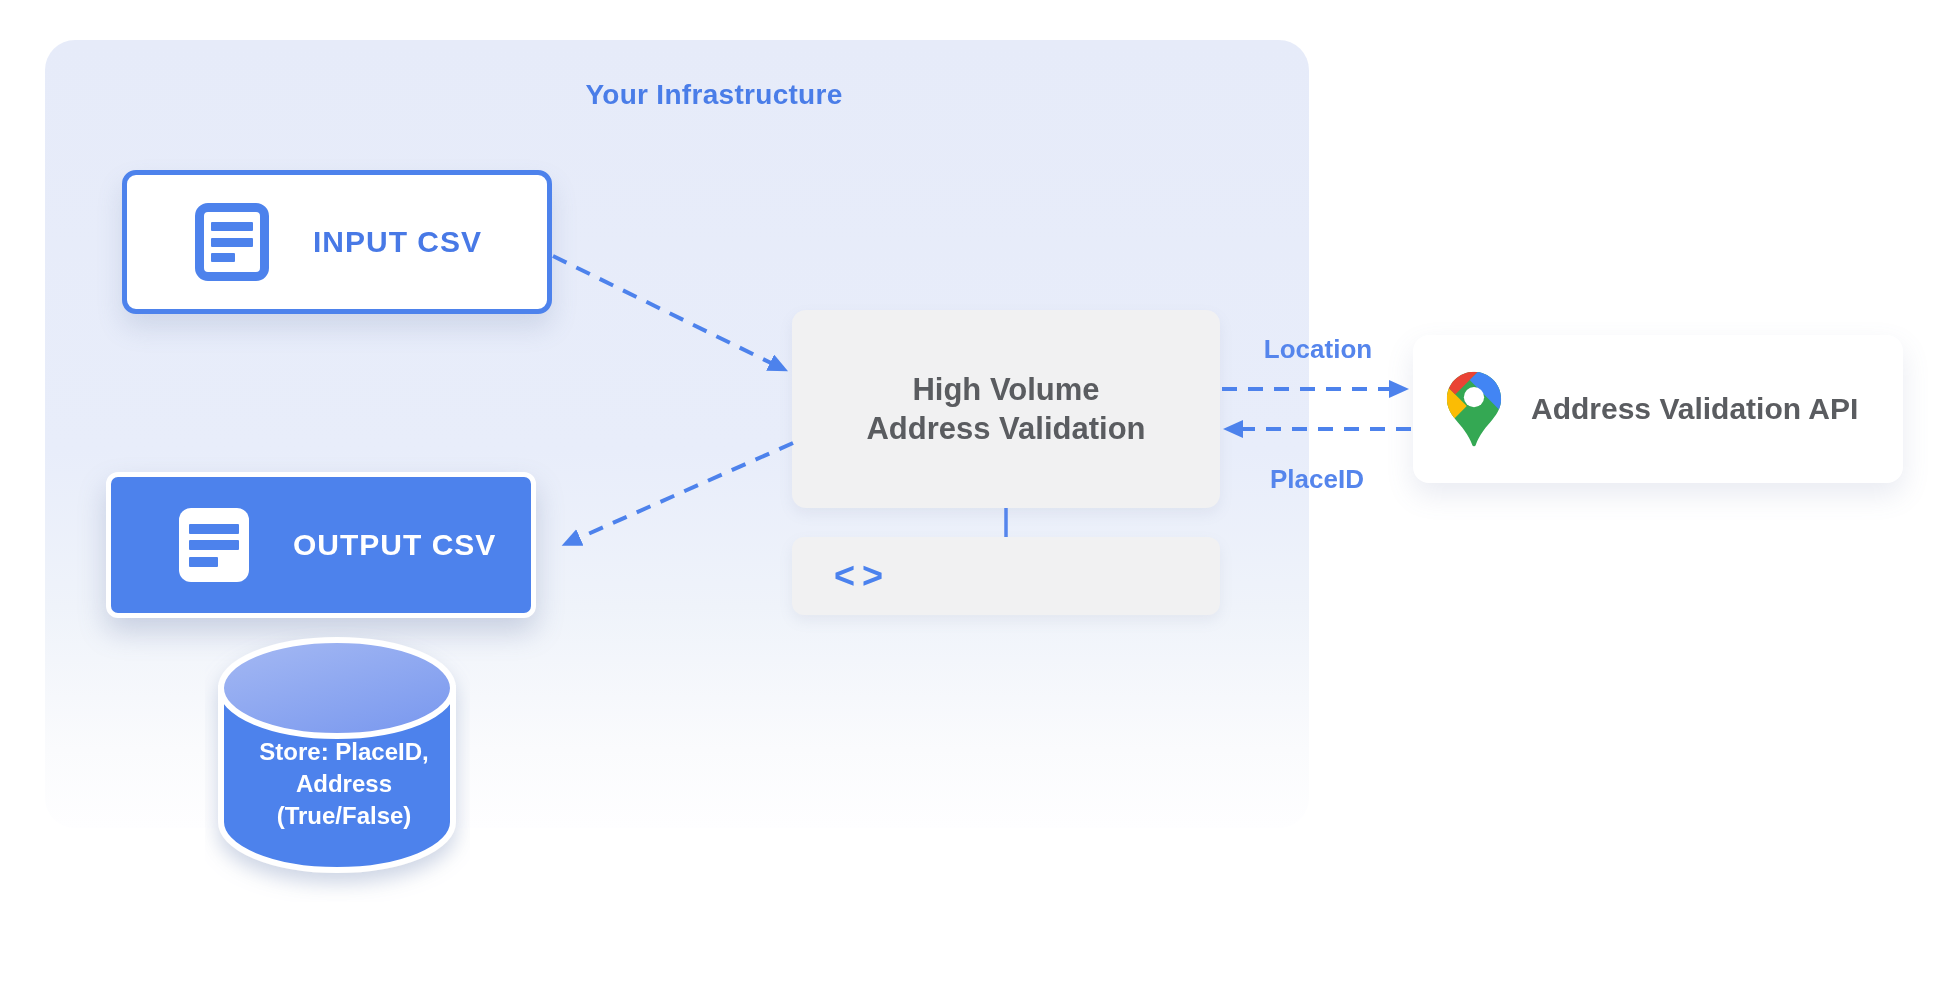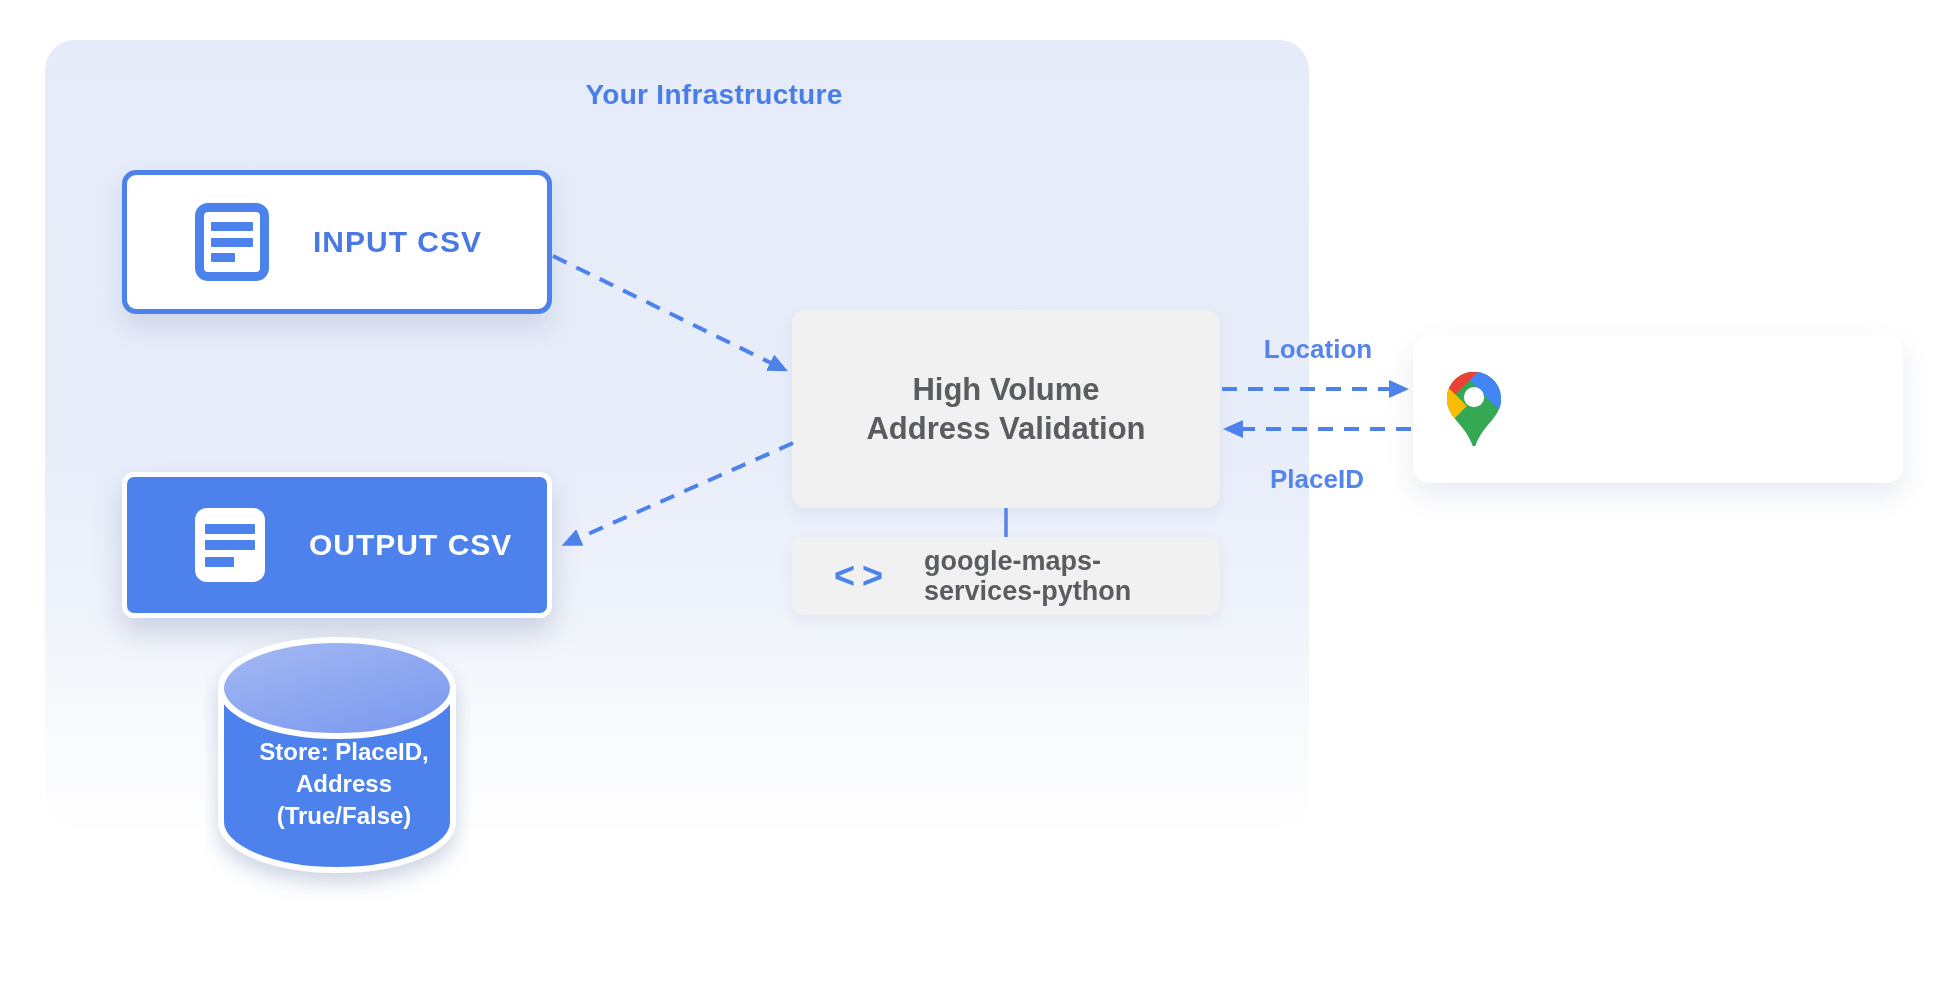--- a/index.html
+++ b/index.html
@@ -23,21 +23,21 @@
   
   .csv-box{
     position:absolute;width:430px;height:144px;border-radius:14px;
     display:flex;align-items:center;box-sizing:border-box;padding-left:68px;gap:44px;
   }
   .input-box{
     left:122px;top:170px;background:#ffffff;border:5px solid #4D82EC;
     box-shadow:0 14px 26px rgba(96,116,160,.18);
   }
   .output-box{
-    left:122px;top:472px;height:146px;background:#4D82EC;border:5px solid #ffffff;border-radius:12px;
+    left:106px;top:472px;height:146px;background:#4D82EC;border:5px solid #ffffff;border-radius:12px;
     box-shadow:0 14px 28px rgba(96,116,160,.28);
   }
   .doc-icon{
     box-sizing:border-box;display:flex;flex-direction:column;justify-content:space-evenly;
     flex:0 0 auto;
   }
   .doc-icon .bar{height:9px;border-radius:1px;}
   .doc-icon-outline{
     width:74px;height:78px;border:9px solid #4D82EC;border-radius:13px;background:#ffffff;
     padding:4px 7px;
@@ -136,41 +136,38 @@
     <div>(True/False)</div>
   </div>
 
   <div class="script-box">
     <div class="line">High Volume</div>
     <div class="line">Address Validation</div>
   </div>
 
   <div class="lib-box">
     <div class="code-icon"><span>&lt;</span><span>&gt;</span></div>
-    <div class="lib-text">
-      <div class="line">google-maps-</div>
-      <div class="line">services-python</div>
-    </div>
   </div>
 
   <div class="api-box">
     <svg width="58" height="78" viewBox="0 0 100 135">
       <defs>
         <clipPath id="pinClip">
           <path d="M50,3 C24,3 3,24 3,50 c0,13 6,24.5 15,35.5 c10,12 23,26 29,44.5 c0.9,2.8 5.1,2.8 6,0 c6,-18.5 19,-32.5 29,-44.5 c9,-11 15,-22.5 15,-35.5 C97,24 76,3 50,3 Z"></path>
         </clipPath>
       </defs>
       <g clip-path="url(#pinClip)">
         <rect x="-10" y="-10" width="120" height="155" fill="#34A853"></rect>
         <polygon points="37.5,62.5 -40,-15 -40,140" fill="#FBBC04"></polygon>
         <polygon points="17.5,42.5 -30,-5 -30,-30 80,-30 72,-12" fill="#EA4335"></polygon>
         <polygon points="42.5,17.5 85,-25 135,-25 135,110" fill="#4285F4"></polygon>
         <circle cx="50" cy="47" r="17.5" fill="#ffffff"></circle>
       </g>
     </svg>
+    <div class="api-label">Address Validation API</div>
   </div>
 
   <div class="edge-label label-location">Location</div>
   <div class="edge-label label-placeid">PlaceID</div>
 
   <svg class="arrows" width="1954" height="988" viewBox="0 0 1954 988">
     <defs>
       <marker id="arrowHead" markerUnits="userSpaceOnUse" markerWidth="22" markerHeight="20" refX="1" refY="9" orient="auto">
         <path d="M0,0 L20,9 L0,18 Z" fill="#4D82EC"></path>
       </marker>

